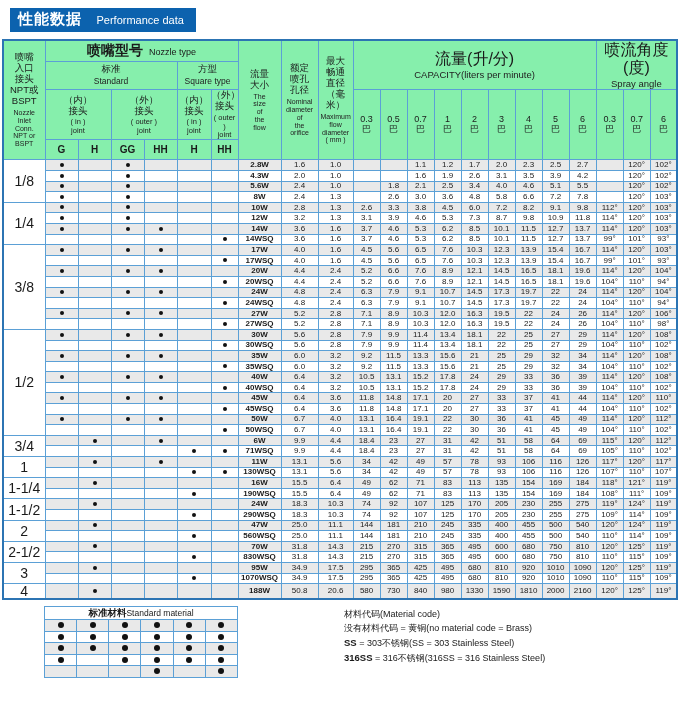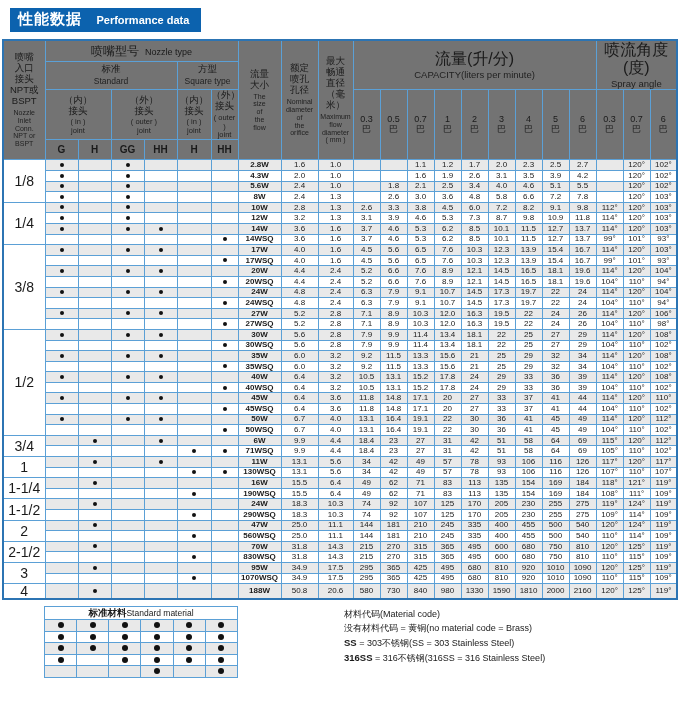--- a/index.html
+++ b/index.html
@@ -3,32 +3,32 @@
 <meta charset="utf-8">
 <style>
   * { box-sizing: border-box; margin: 0; padding: 0; }
   html,body { background:#fff; }
   body { width:679px; height:713px; font-family:"Liberation Sans","DejaVu Sans",sans-serif; color:#1a1a1a; }
   .page { position:relative; width:679px; height:713px; overflow:hidden; background:#fff; }
 
   
   .title-bar { display:inline-block; margin:8px 0 7px 10px; background:#0c62ae; color:#fff; padding:2px 12px 3px 8px; }
   .title-cn { font-size:15px; font-weight:bold; letter-spacing:1px; }
-  .title-en { font-size:11px; font-weight:bold; margin-left:10px; }
+  .title-en { font-size:11px; font-weight:normal; margin-left:10px; }
 
   
   table.main { border-collapse:collapse; table-layout:fixed; margin-left:2px; width:675px;
                border:2px solid #2c74b3; }
   table.main th, table.main td { border:1px solid #5ba0d6; text-align:center; vertical-align:middle;
                padding:0; overflow:hidden; }
-  thead th { background:#737373; font-weight:normal; }
+  thead th { background:#86efac; font-weight:normal; }
   .pre { white-space:pre-line; }
   .cn  { font-size:9.5px; line-height:1.15; display:block; }
   .en  { font-size:7px; line-height:1.12; display:block; margin-top:2px; color:#222;text-align:center; }
-  .cn-inline { font-size:12px; font-weight:normal; }
+  .cn-inline { font-size:14px; font-weight:bold; }
   .en-inline { font-size:9px; margin-left:6px;margin-top:20px; }
   .band .cn { font-size:16px; }
   .band .en { font-size:9.5px; margin-top:1px; }
   th.rowband { height:16px; }
   tr.r2 th { height:28px; }
   tr.r3 th { height:48px; }
   tr.r4 th { height:20px; font-weight:bold; font-size:10px; }
   th.press { font-size:9px; line-height:1.1; }
   th.press span { display:block; }
 

